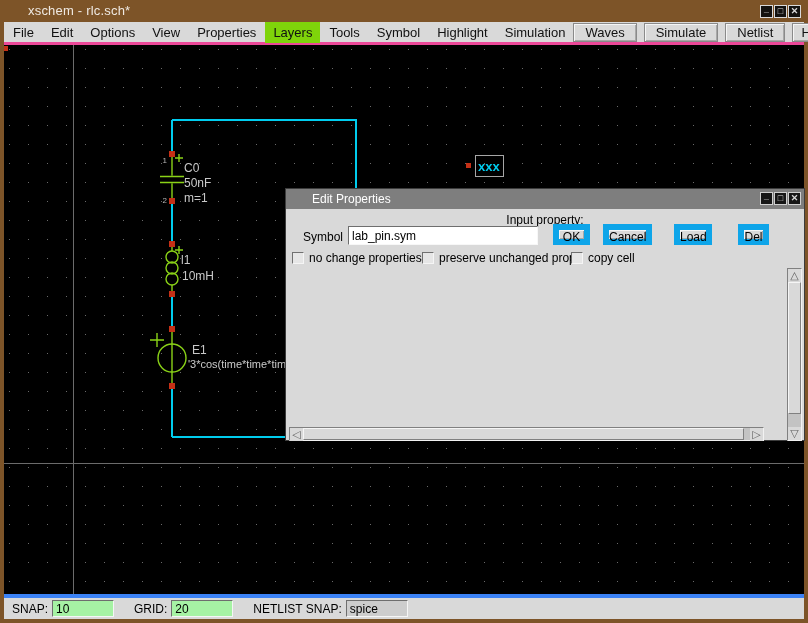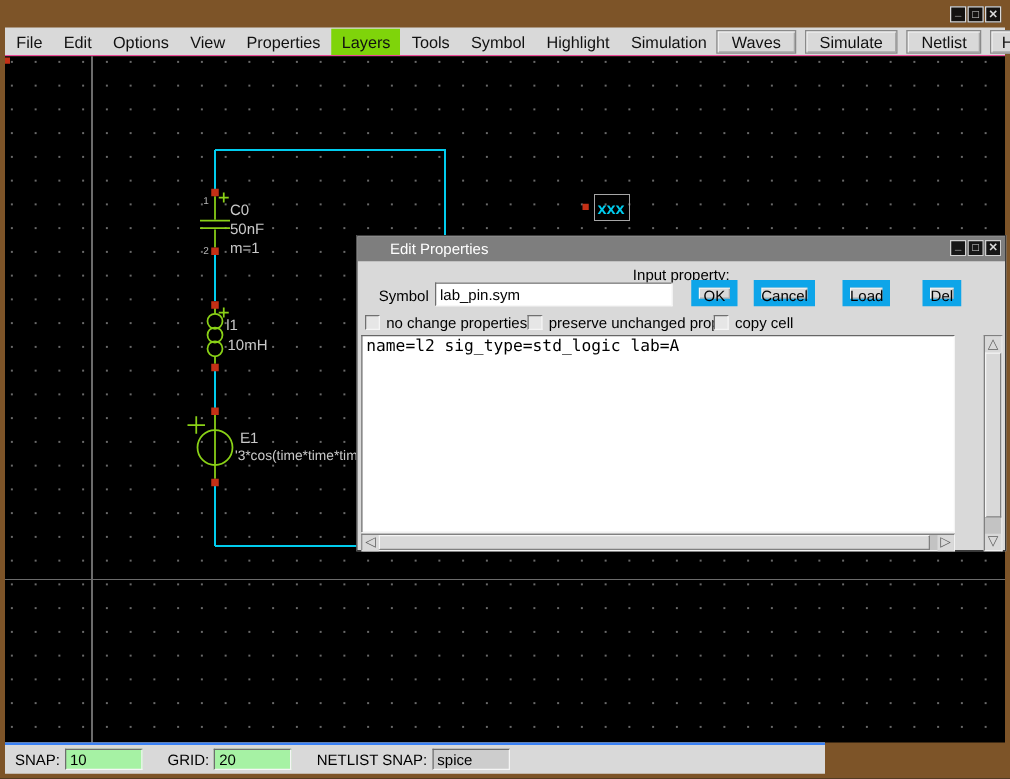--- a/index.html
+++ b/index.html
@@ -22,21 +22,21 @@
     width:13px; height:13px; background:#141210; border:1px solid #d9d9d9;
     color:#d9d9d9; font-size:9px; line-height:11px; text-align:center;
     font-weight:bold; cursor:default; overflow:hidden;
   }
   .wbtn.minb { line-height:6px; }
 
   
   .menubar {
     position:absolute; left:4px; top:22px; width:800px; height:23px;
     background:#d9d9d9; display:flex; align-items:center;
-    font-size:13px; color:#111; border-bottom:1px solid #ec4899;
+    font-size:13px; color:#111; border-bottom:3px solid #ec4899;
   }
   .mitem { padding:3px 8px; margin-left:1px; }
   .mitem.active { background:#7fd40a; }
   .mspacer { flex:1; }
   .mbtn {
     font-family:"Liberation Sans", sans-serif; font-size:13px; color:#111;
     background:#d9d9d9; border:1px solid #8a8a8a; padding:1px 11px; margin-right:7px;
     box-shadow:inset 1px 1px 0 #f5f5f5, inset -1px -1px 0 #a8a8a8;
   }
   .mbtn.help { margin-right:3px; padding:1px 8px; }
@@ -121,40 +121,41 @@
   .hscroll .sarrow.right{ right:0; top:0; }
   .sthumb {
     position:absolute; background:#d9d9d9;
     border:1px solid; border-color:#f5f5f5 #808080 #808080 #f5f5f5;
   }
   .vscroll .sthumb { left:0; top:13px; width:13px; height:132px; }
   .hscroll .sthumb { left:13px; top:0; width:441px; height:12px; }
 
   
   .statusbar {
-    position:absolute; left:4px; top:594px; width:656px; height:25px;
-    background:#d9d9d9; border-top:2px solid #3b82f6;
+    position:absolute; left:4px; top:594px; width:800px; height:25px;
+    background:#d9d9d9; border-top:4px solid #3b82f6;
     display:flex; align-items:center; font-size:12px; color:#000;
   }
   .slabel { margin-left:8px; }
   .sfield {
     width:62px; height:17px; margin-left:4px; padding:0 3px;
     border:1px solid; border-color:#6e6e6e #f5f5f5 #f5f5f5 #6e6e6e;
     font-family:"Liberation Sans",sans-serif; font-size:12px; outline:none;
   }
   .sfield.green { background:#a6f2a4; }
   .sfield.grey  { background:#cdcdcd; } .gap2 { margin-left:20px; }
   .smouse { margin-left:7px; white-space:pre; }
 </style>
 </head>
 <body>
 
 <div class="window">
 
   <div class="titlebar">
+    <span class="title">xschem - rlc.sch*</span>
     <span class="wbtns">
       <span class="wbtn minb"><span>_</span></span>
       <span class="wbtn"><span>□</span></span>
       <span class="wbtn"><span>✕</span></span>
     </span>
   </div>
 
   <div class="menubar">
     <span class="mitem">File</span>
     <span class="mitem">Edit</span>
@@ -244,21 +245,20 @@
       </span>
       <span class="dcheck c2">
         <span class="cbbox"></span>
         <span>preserve unchanged props</span>
       </span>
       <span class="dcheck c3">
         <span class="cbbox"></span>
         <span>copy cell</span>
       </span>
 
-      <textarea class="dtextarea" spellcheck="false" style="">name=l2 sig_type=std_logic lab=A</textarea>
 
       <div class="vscroll">
         <span class="sarrow up">△</span>
         <span class="sthumb"></span>
         <span class="sarrow down">▽</span>
       </div>
       <div class="hscroll">
         <span class="sarrow left">◁</span>
         <span class="sthumb"></span>
         <span class="sarrow right">▷</span>

